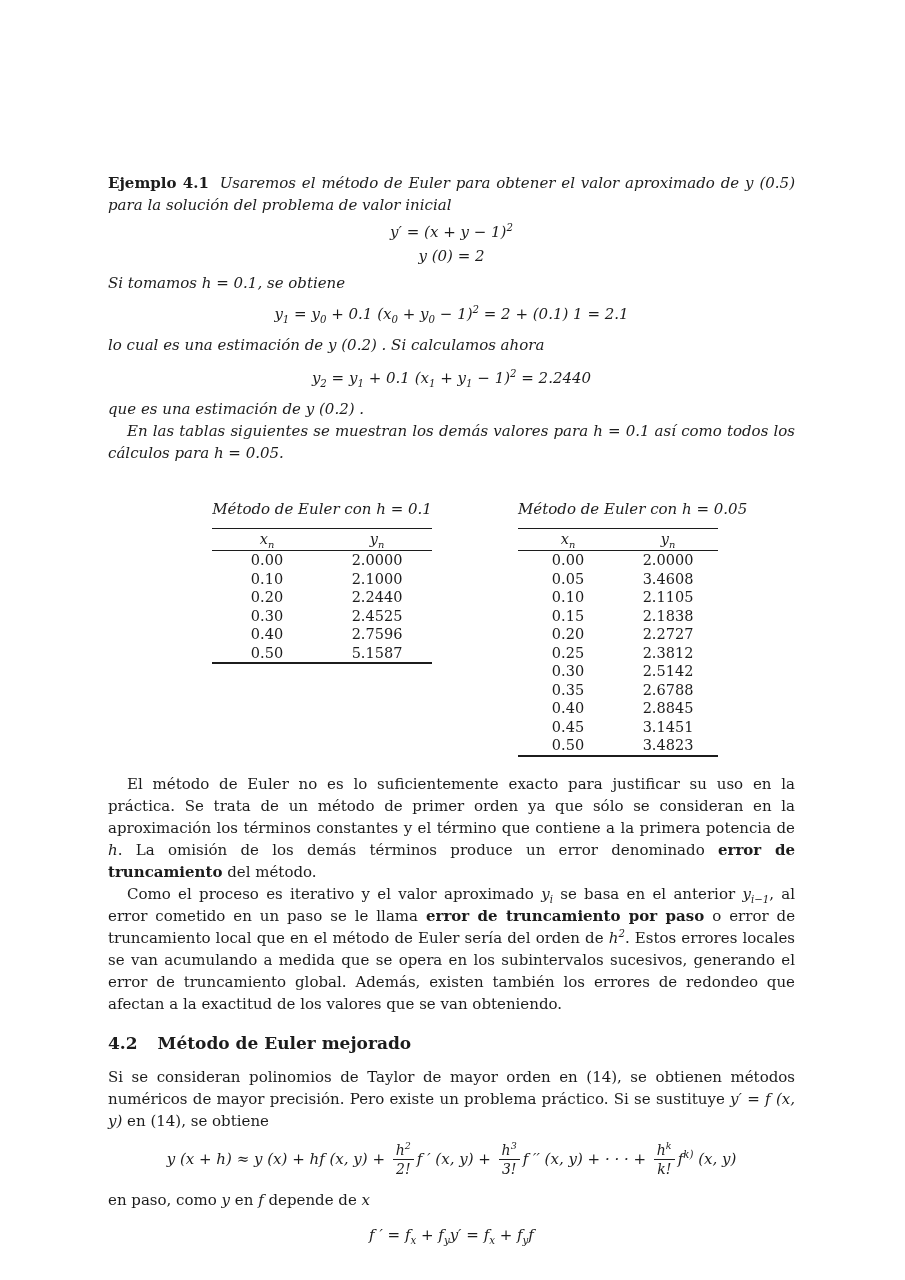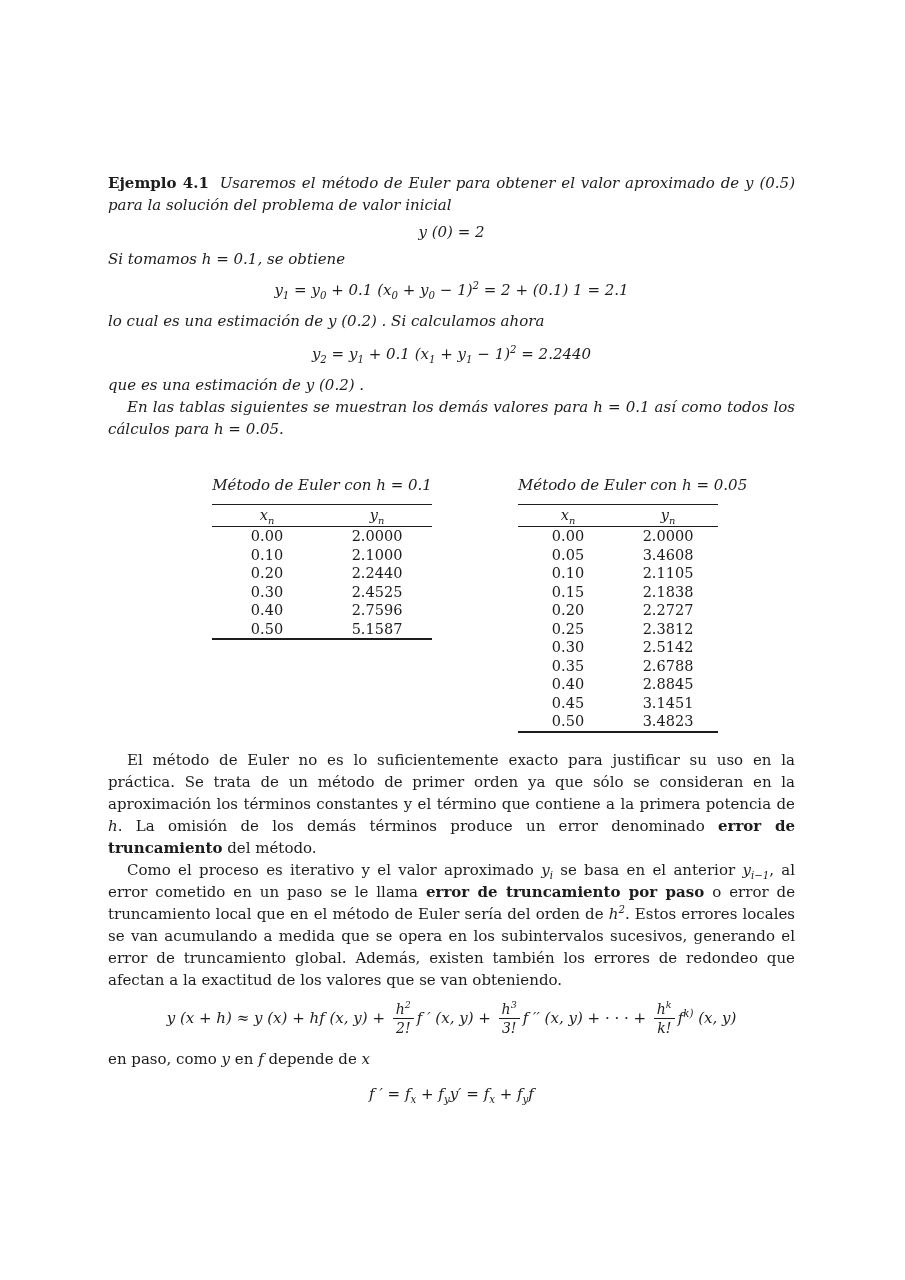--- a/index.html
+++ b/index.html
@@ -51,20 +51,21 @@
 </style>
 </head>
 <body>
 
 <div class="page" data-name="document-page">
 
 
   <p class="para example" data-name="example-paragraph"><b data-name="text-run">Ejemplo 4.1</b><i data-name="text-run"> Usaremos el método de Euler para obtener el valor aproximado de y (0.5) para la solución del problema de valor inicial</i></p>
 
   <div class="eq-group" data-name="equation-group-ivp">
+    <div class="eq" data-name="equation-ode"><i data-name="text-run">y′ = (x + y − 1)</i><sup data-name="text-run">2</sup></div>
     <div class="eq" data-name="equation-initial-condition"><i data-name="text-run">y (0) = 2</i></div>
   </div>
 
   <p class="para italic-line" data-name="line-si-tomamos">Si tomamos h = 0.1, se obtiene</p>
 
   <div class="eq eq-single" data-name="equation-step1"><i data-name="text-run">y</i><sub data-name="text-run">1</sub><i data-name="text-run"> = y</i><sub data-name="text-run">0</sub><i data-name="text-run"> + 0.1 (x</i><sub data-name="text-run">0</sub><i data-name="text-run"> + y</i><sub data-name="text-run">0</sub><i data-name="text-run"> − 1)</i><sup data-name="text-run">2</sup><i data-name="text-run"> = 2 + (0.1) 1 = 2.1</i></div>
 
   <p class="para italic-line" data-name="line-lo-cual">lo cual es una estimación de y (0.2) . Si calculamos ahora</p>
 
   <div class="eq eq-step2" data-name="equation-step2"><i data-name="text-run">y</i><sub data-name="text-run">2</sub><i data-name="text-run"> = y</i><sub data-name="text-run">1</sub><i data-name="text-run"> + 0.1 (x</i><sub data-name="text-run">1</sub><i data-name="text-run"> + y</i><sub data-name="text-run">1</sub><i data-name="text-run"> − 1)</i><sup data-name="text-run">2</sup><i data-name="text-run"> = 2.2440</i></div>
@@ -165,21 +166,25 @@
               <td data-name="table-cell">3.4823</td>
             </tr>
           </tbody>
       </table>
     </div>
   </div>
 
   <p class="para indent p-after-tables" data-name="paragraph-truncation-error"><span data-name="text-run">El método de Euler no es lo suficientemente exacto para justificar su uso en la práctica. Se trata de un método de primer orden ya que sólo se consideran en la aproximación los términos constantes y el término que contiene a la primera potencia de </span><i data-name="text-run">h</i><span data-name="text-run">. La omisión de los demás términos produce un error denominado </span><b data-name="text-run">error de truncamiento</b><span data-name="text-run"> del método.</span></p>
   <p class="para indent" data-name="paragraph-truncation-step"><span data-name="text-run">Como el proceso es iterativo y el valor aproximado </span><i data-name="text-run">y</i><sub data-name="text-run">i</sub><span data-name="text-run"> se basa en el anterior </span><i data-name="text-run">y</i><sub data-name="text-run">i−1</sub><span data-name="text-run">, al error cometido en un paso se le llama </span><b data-name="text-run">error de truncamiento por paso</b><span data-name="text-run"> o error de truncamiento local que en el método de Euler sería del orden de </span><i data-name="text-run">h</i><sup data-name="text-run">2</sup><span data-name="text-run">. Estos errores locales se van acumulando a medida que se opera en los subintervalos sucesivos, generando el error de truncamiento global. Además, existen también los errores de redondeo que afectan a la exactitud de los valores que se van obteniendo.</span></p>
 
+  <h2 class="section-heading" data-name="section-heading">
+    <span class="num" data-name="section-number">4.2</span><span data-name="section-title">Método de Euler mejorado</span>
+  </h2>
 
+  <p class="para" data-name="paragraph-taylor-intro"><span data-name="text-run">Si se consideran polinomios de Taylor de mayor orden en (14), se obtienen métodos numéricos de mayor precisión. Pero existe un problema práctico. Si se sustituye </span><i data-name="text-run">y′ = f (x, y)</i><span data-name="text-run"> en (14), se obtiene</span></p>
 
   <div class="eq eq-taylor" data-name="equation-taylor"><i data-name="text-run">y (x + h) ≈ y (x) + hf (x, y) + </i><span class="frac" data-name="fraction"><span class="fnum" data-name="fraction-numerator"><i data-name="text-run">h</i><sup data-name="text-run">2</sup></span><span class="fden" data-name="fraction-denominator"><span data-name="text-run">2!</span></span></span><i data-name="text-run">f ′ (x, y) + </i><span class="frac" data-name="fraction"><span class="fnum" data-name="fraction-numerator"><i data-name="text-run">h</i><sup data-name="text-run">3</sup></span><span class="fden" data-name="fraction-denominator"><span data-name="text-run">3!</span></span></span><i data-name="text-run">f ′′ (x, y) + · · · + </i><span class="frac" data-name="fraction"><span class="fnum" data-name="fraction-numerator"><i data-name="text-run">h</i><sup data-name="text-run">k</sup></span><span class="fden" data-name="fraction-denominator"><span data-name="text-run">k!</span></span></span><i data-name="text-run">f</i><sup data-name="text-run">k)</sup><i data-name="text-run"> (x, y)</i></div>
 
   <p class="para line-en-donde" data-name="line-en-donde"><span data-name="text-run">en paso, como </span><i data-name="text-run">y</i><span data-name="text-run"> en </span><i data-name="text-run">f</i><span data-name="text-run"> depende de </span><i data-name="text-run">x</i></p>
 
   <div class="eq eq-fprime" data-name="equation-f-prime"><i data-name="text-run">f ′ = f</i><sub data-name="text-run">x</sub><i data-name="text-run"> + f</i><sub data-name="text-run">y</sub><i data-name="text-run">y′ = f</i><sub data-name="text-run">x</sub><i data-name="text-run"> + f</i><sub data-name="text-run">y</sub><i data-name="text-run">f</i></div>
 
 </div>
 
 </body></html>

